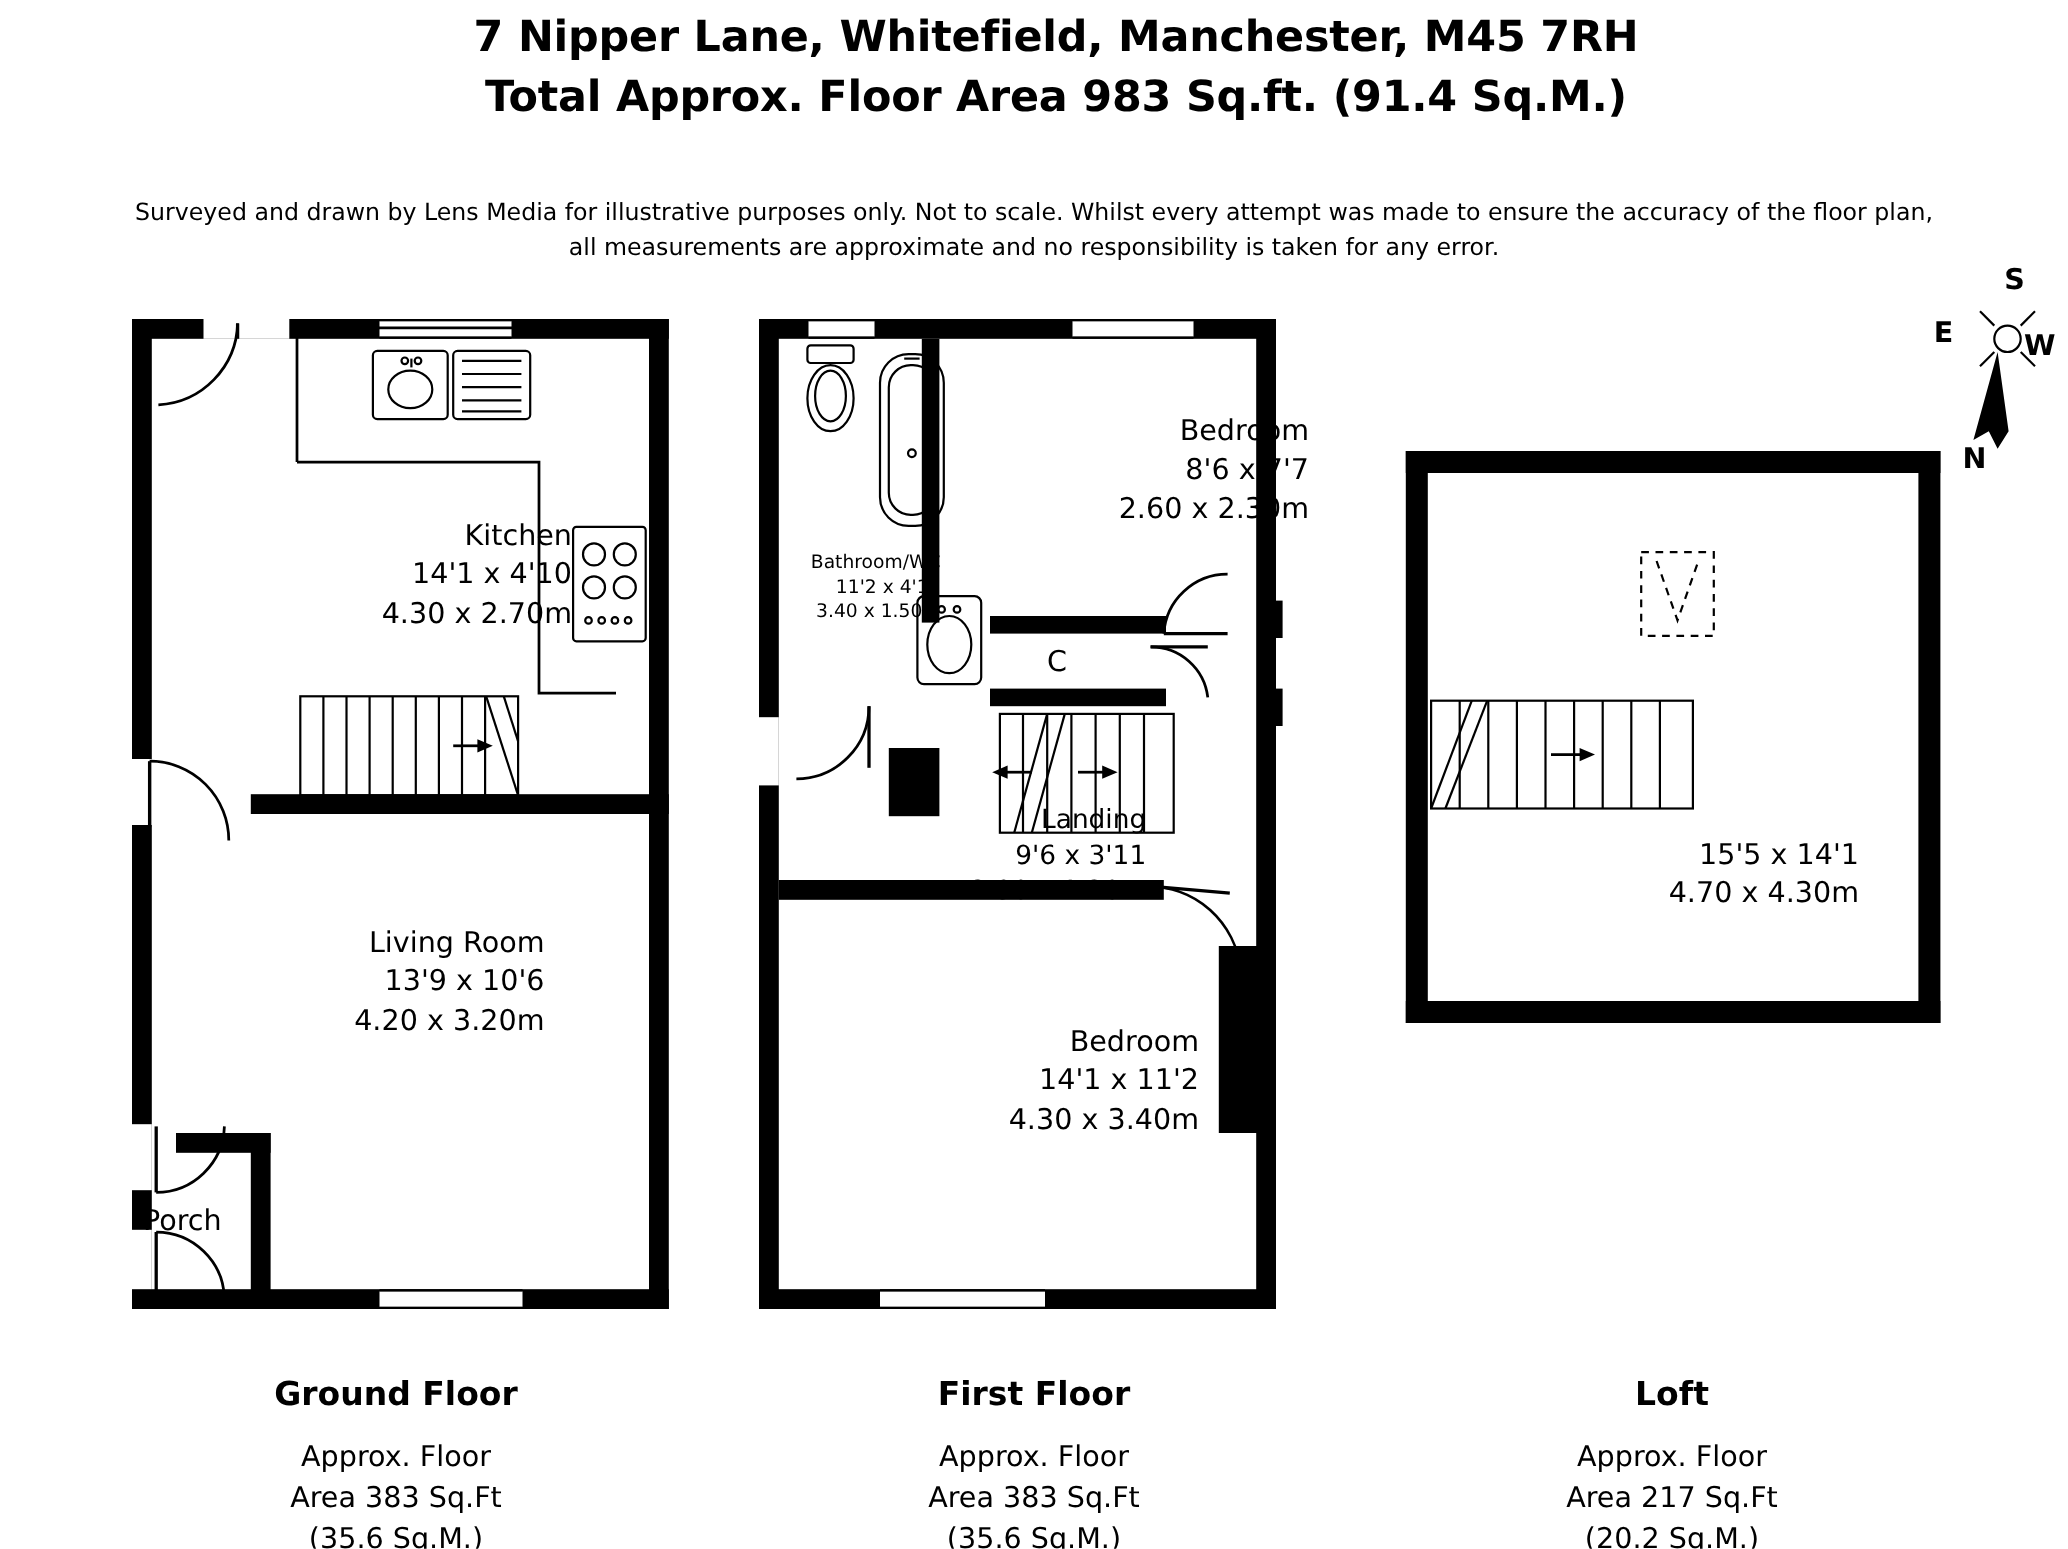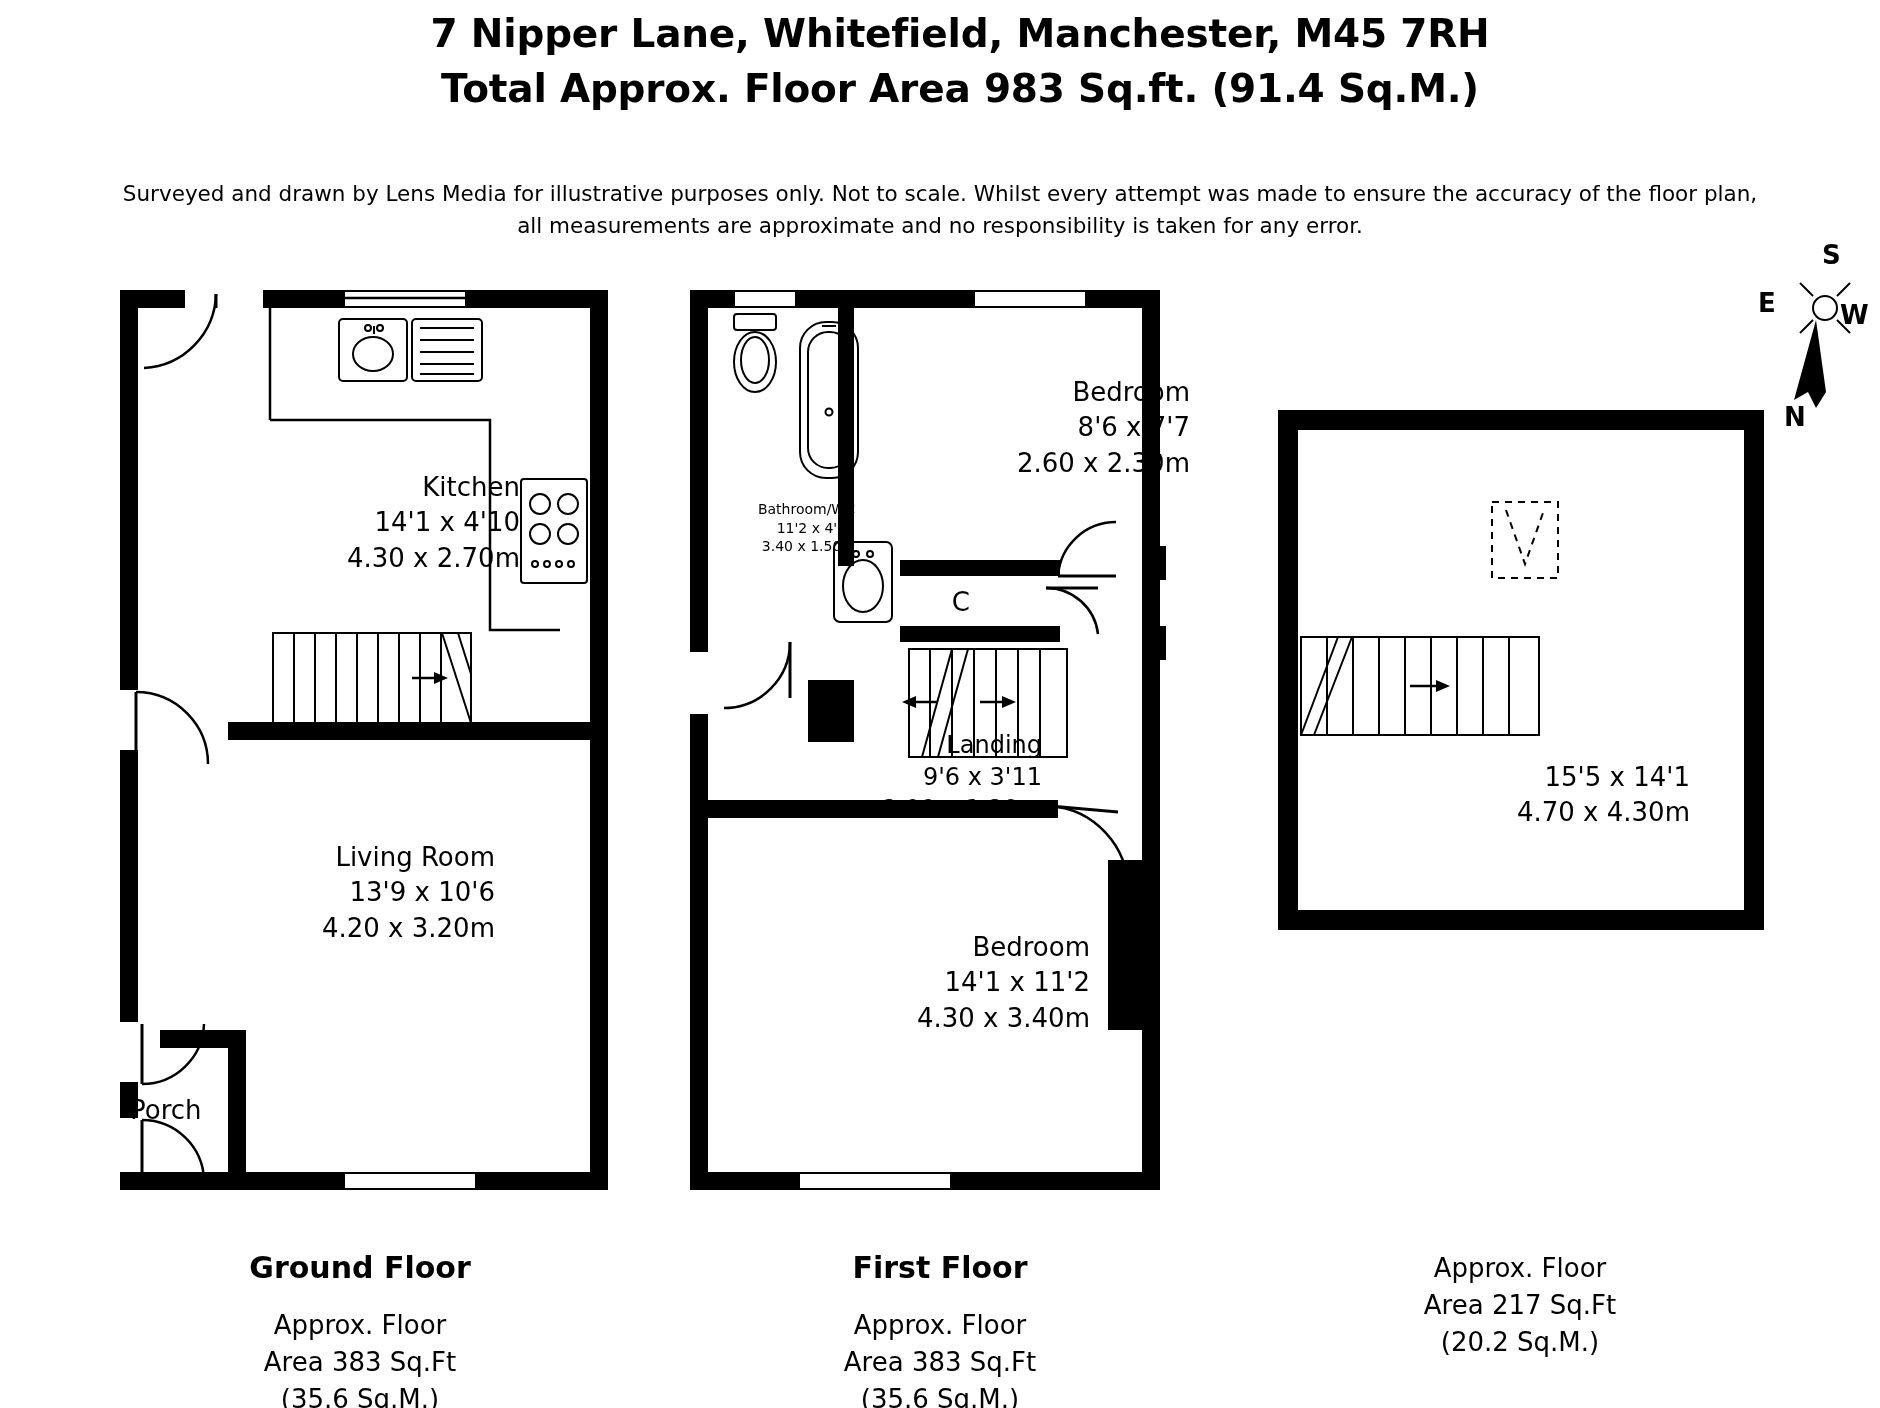--- a/index.html
+++ b/index.html
@@ -63,21 +63,21 @@
     background: #000000;
   }
   .label {
     position: absolute;
     text-align: right;
     font-size: 26px;
     line-height: 1.36;
     white-space: nowrap;
   }
   .label.small {
-    font-size: 14px;
+    font-size: 17px;
     line-height: 1.33;
   }
   .room-name { font-size: 26px; }
 
   
   .floor-caption {
     position: absolute;
     text-align: center;
     width: 460px;
   }
@@ -393,18 +393,19 @@
   </div>
 
   <div class="floor-caption" style="left:710px; top:1250px;">
     <div class="fc-title">First Floor</div>
     <div class="fc-line">Approx. Floor</div>
     <div class="fc-line">Area 383 Sq.Ft</div>
     <div class="fc-line">(35.6 Sq.M.)</div>
   </div>
 
   <div class="floor-caption" style="left:1290px; top:1250px;">
+    <div class="fc-title">Loft</div>
     <div class="fc-line">Approx. Floor</div>
     <div class="fc-line">Area 217 Sq.Ft</div>
     <div class="fc-line">(20.2 Sq.M.)</div>
   </div>
 
 </div>
 
 </body></html>

